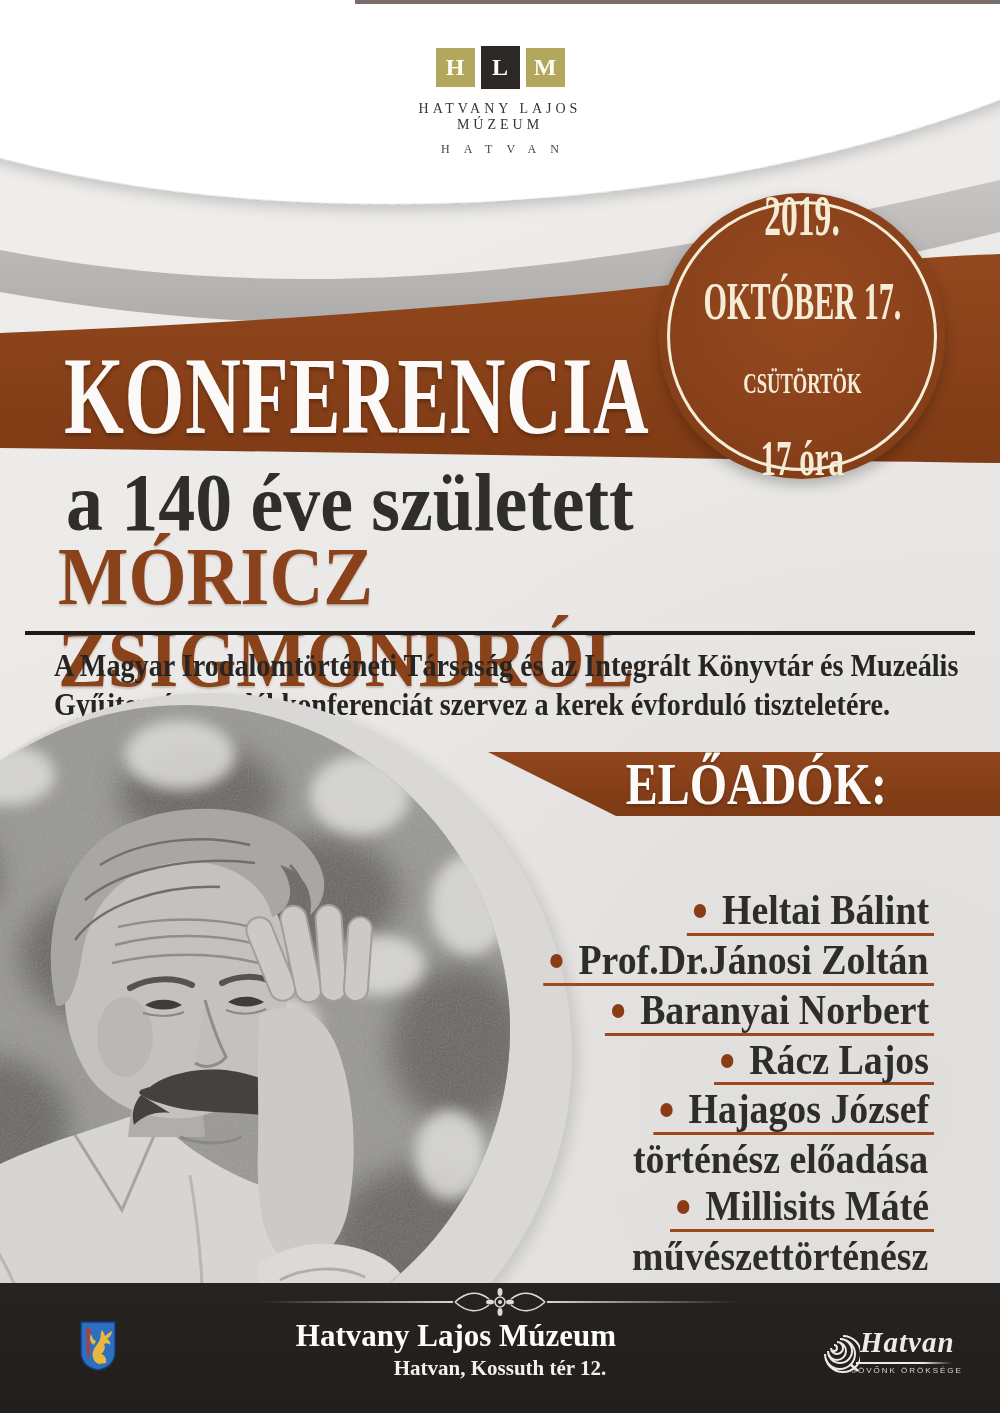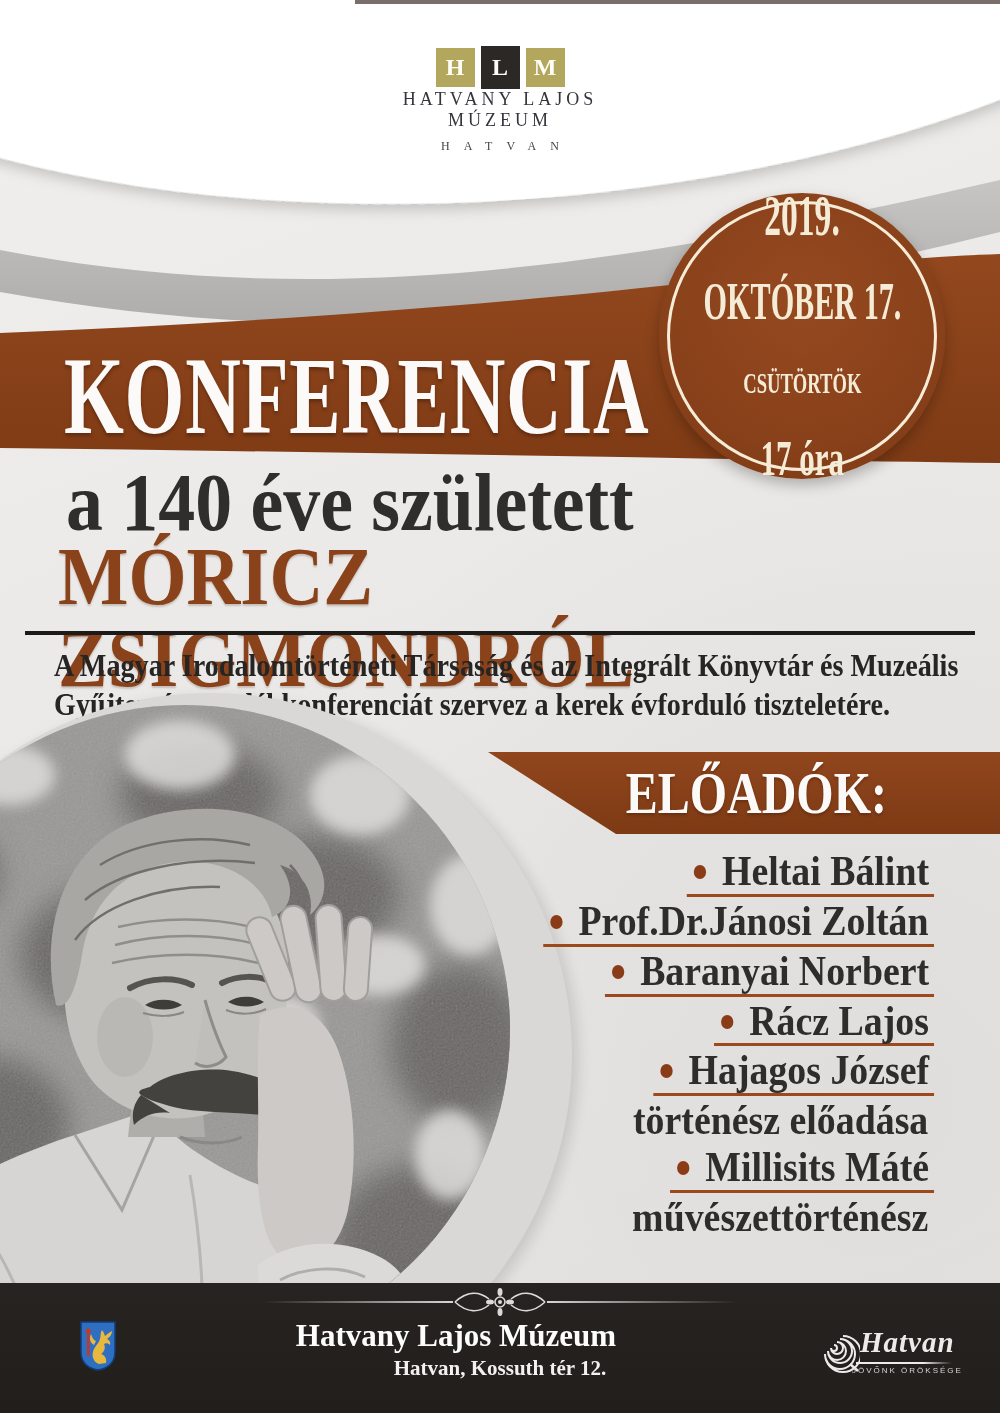--- a/index.html
+++ b/index.html
@@ -17,21 +17,21 @@
   #bg-curves{left:0;top:0;}
   .top-strip{left:355px;top:0;right:0;height:4px;background:#33211a;opacity:.65;}
 
   
   .hlm{left:0;top:46px;width:1000px;text-align:center;}
   .hlm-squares{display:flex;justify-content:center;gap:6px;align-items:center;}
   .hlm-sq{width:39px;height:39px;display:flex;align-items:center;justify-content:center;
     color:#fdfdf8;font-size:24px;font-weight:bold;}
   .hlm-sq.olive{background:var(--olive);}
   .hlm-sq.dark{background:var(--square_dark);height:43px;}
-  .hlm-name{color:#34343c;font-size:18px;letter-spacing:4px;line-height:1.15;text-align:center;}
+  .hlm-name{margin-top:12px;color:#34343c;font-size:14px;letter-spacing:4px;line-height:1.15;text-align:center;}
   .hlm-city{margin-top:9px;color:#44444a;font-size:12px;letter-spacing:14px;text-indent:14px;}
 
   
   .badge{left:659px;top:193px;width:286px;height:286px;border-radius:50%;z-index:6;
     background:radial-gradient(circle at 50% 38%, #96491f 0%, var(--brown) 55%, var(--brown_dark) 100%);
     box-shadow:0 6px 14px rgba(0,0,0,.25);
     display:flex;flex-direction:column;align-items:center;justify-content:center;gap:31px;}
   .badge::before{content:"";position:absolute;inset:8px;border:3px solid var(--cream);border-radius:50%;}
   .badge div{color:var(--cream);font-weight:bold;white-space:nowrap;}
   .badge .b1{font-size:56px;transform:scaleX(.6);line-height:1;}
@@ -53,26 +53,26 @@
   .intro{left:0;top:646px;width:900px;text-align:center;color:#262523;font-weight:bold;
     font-size:32px;line-height:1.22;}
   .intro div{transform:scaleX(.88);transform-origin:center top;white-space:nowrap;}
 
   
   .photo-ring{left:-152px;top:693px;width:724px;height:724px;border-radius:50%;
     background:var(--ring_gray);box-shadow:6px 4px 14px rgba(0,0,0,.12);z-index:2;}
   .photo{left:-140px;top:705px;width:650px;height:650px;border-radius:50%;overflow:hidden;z-index:2;}
 
   
-  .eloadok{left:488px;top:752px;width:512px;height:82px;background:linear-gradient(#91461d,var(--brown_dark));
+  .eloadok{left:488px;top:752px;width:512px;height:64px;background:linear-gradient(#91461d,var(--brown_dark));
     clip-path:polygon(0 0,100% 0,100% 100%,25% 100%);z-index:3;
     display:flex;align-items:center;justify-content:center;}
   .eloadok span{color:#fbfaf8;font-weight:bold;font-size:60px;transform:scaleX(.8);
     padding-left:30px;text-shadow:0 2px 3px rgba(40,15,5,.3);white-space:nowrap;}
-  .speakers{right:0;top:851px;width:560px;text-align:right;padding-right:66px;box-sizing:content-box;z-index:3;}
+  .speakers{right:0;top:890px;width:560px;text-align:right;padding-right:66px;box-sizing:content-box;z-index:3;}
   .speaker-row{margin-bottom:4px;line-height:.95;white-space:nowrap;}
   .speaker-row .line{display:inline-block;transform:scaleX(.88);transform-origin:right center;
     color:#2e2d2b;font-weight:bold;font-size:43px;padding:0 6px 2px 8px;}
   .speaker-row .line.u{border-bottom:3px solid var(--underline);}
   .bullet{display:inline-block;width:14px;height:14px;border-radius:50%;background:var(--bullet);
     margin-right:18px;vertical-align:6px;}
 
   
   .footer{left:0;top:1283px;width:1000px;height:130px;background:linear-gradient(#262320,var(--footer_bg));z-index:8;}
   .orn-line{position:absolute;top:1301px;height:2px;width:190px;z-index:9;}

